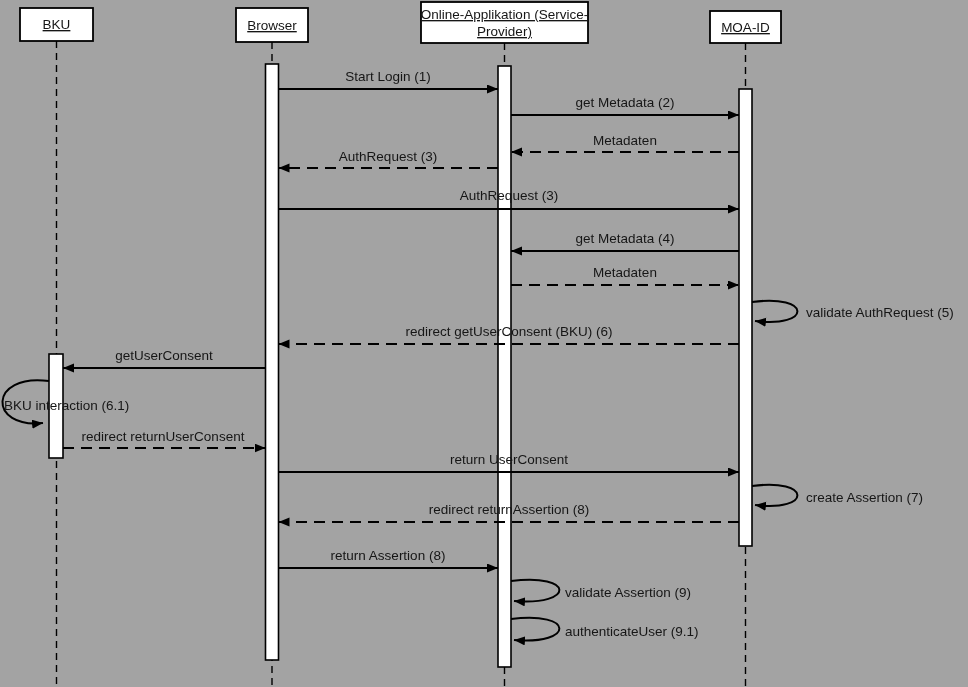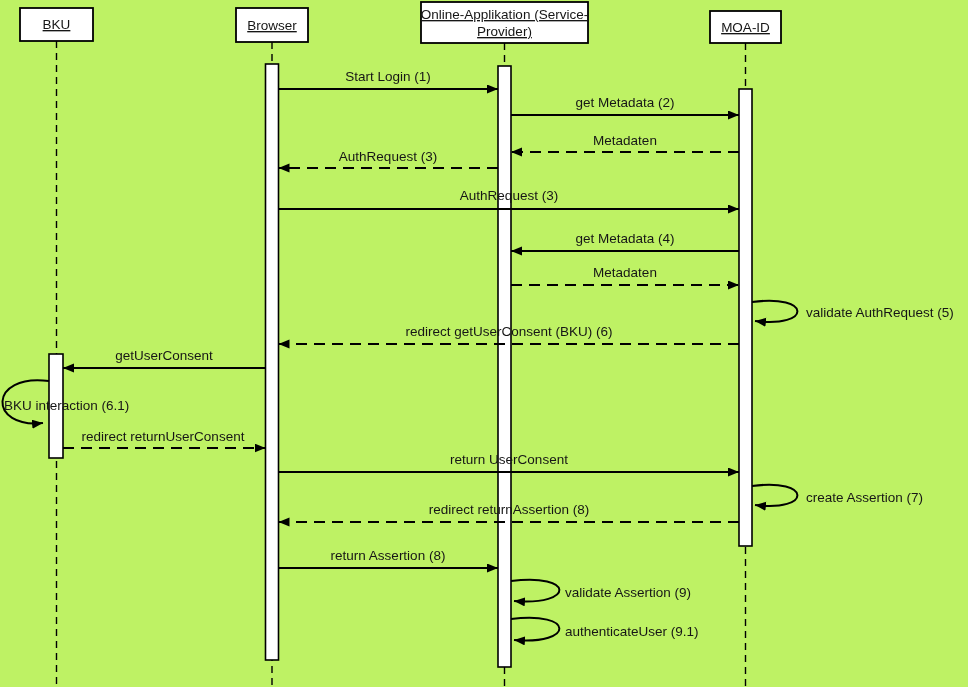--- a/index.html
+++ b/index.html
@@ -4,21 +4,21 @@
 <style>
   html, body {
     margin: 0;
     padding: 0;
     background: #ffffff;
   }
   .stage {
     position: relative;
     width: 968px;
     height: 687px;
-    background: #bef264;
+    background: #a3a3a3;
     overflow: hidden;
   }
   svg text {
     font-family: "Liberation Sans", "DejaVu Sans", sans-serif;
     font-size: 13.5px;
     fill: #161616;
   }
   .actor-box {
     fill: #ffffff;
     stroke: #000000;

